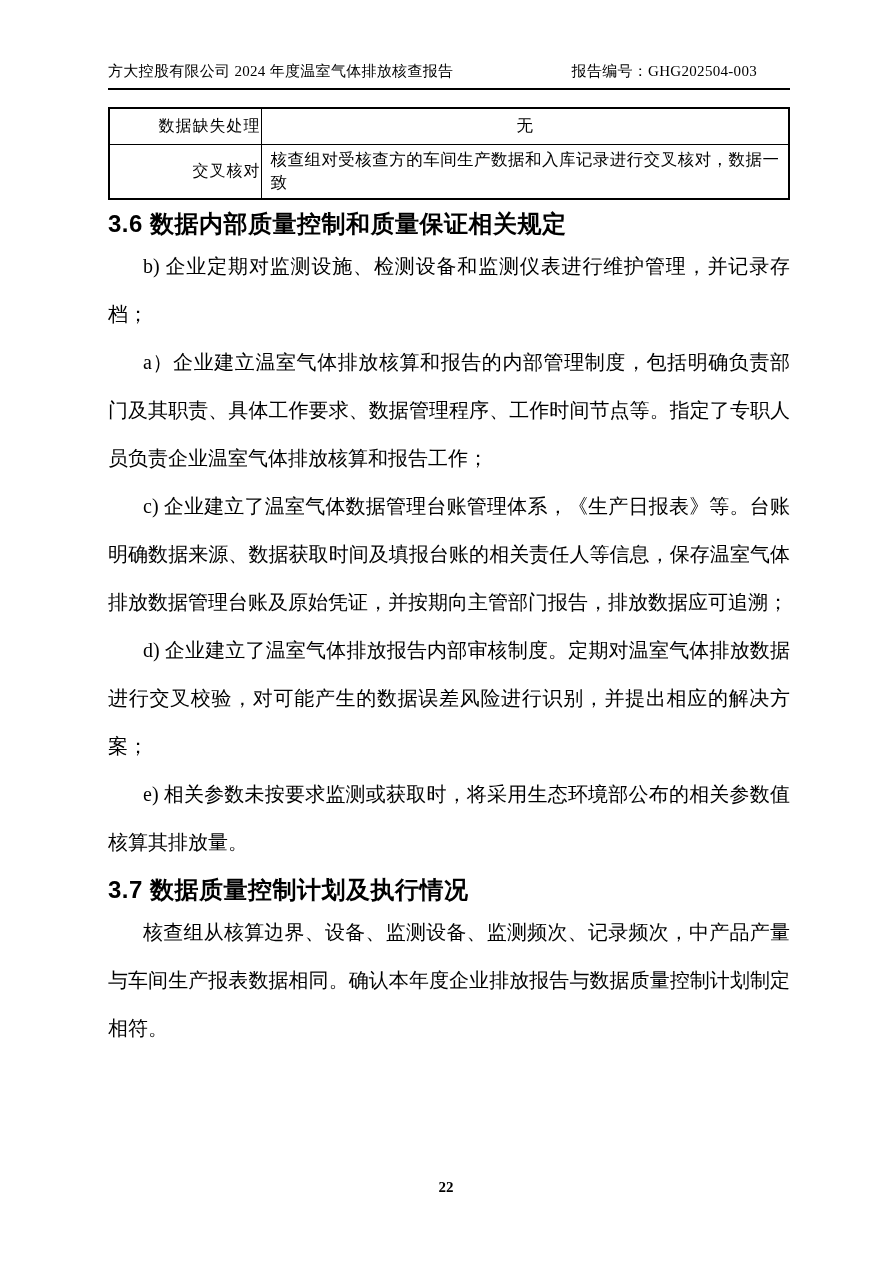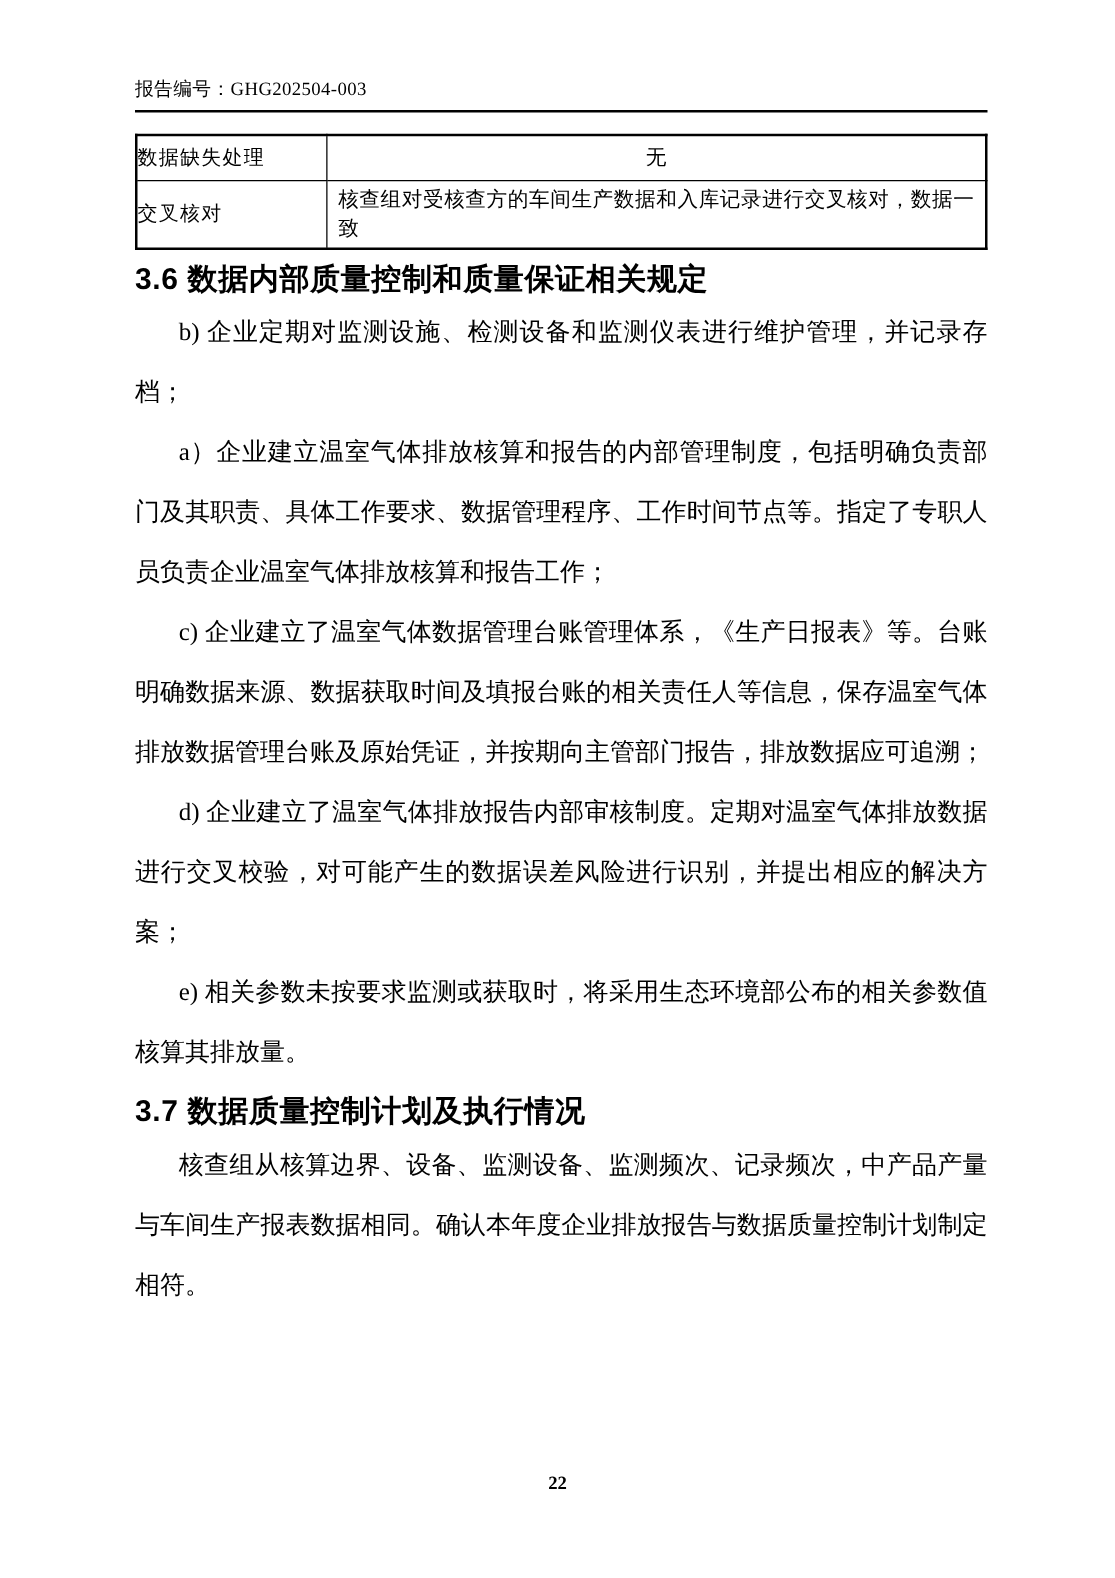--- a/index.html
+++ b/index.html
@@ -30,21 +30,21 @@
   table.vtable {
     width: 100%;
     border-collapse: collapse;
     margin-top: 17px;
     border: 2px solid #000;
     table-layout: fixed;
   }
   .vtable td { border: 1.5px solid #000; vertical-align: middle; }
   .vtable td.lbl {
     width: 152px;
-    text-align: left;
+    text-align: right;
     font-size: 16px;
     letter-spacing: 1px;
   }
   .vtable td.val {
     font-size: 16.5px;
     line-height: 23px;
     padding: 3px 9px 4px 9px;
     text-align: justify;
   }
   .vtable td.val.center { text-align: center; }
@@ -79,20 +79,21 @@
     font-size: 15px;
     font-weight: bold;
   }
 </style>
 </head>
 <body>
 
 <div class="page">
 
   <div class="hdr">
+    <span class="hdr-left">方大控股有限公司 2024 年度温室气体排放核查报告</span>
     <span class="hdr-right">报告编号：GHG202504-003</span>
   </div>
 
   <table class="vtable">
     <tbody>
       <tr class="r1">
         <td class="lbl">数据缺失处理</td>
         <td class="val center">无</td>
       </tr>
       <tr class="r2">

